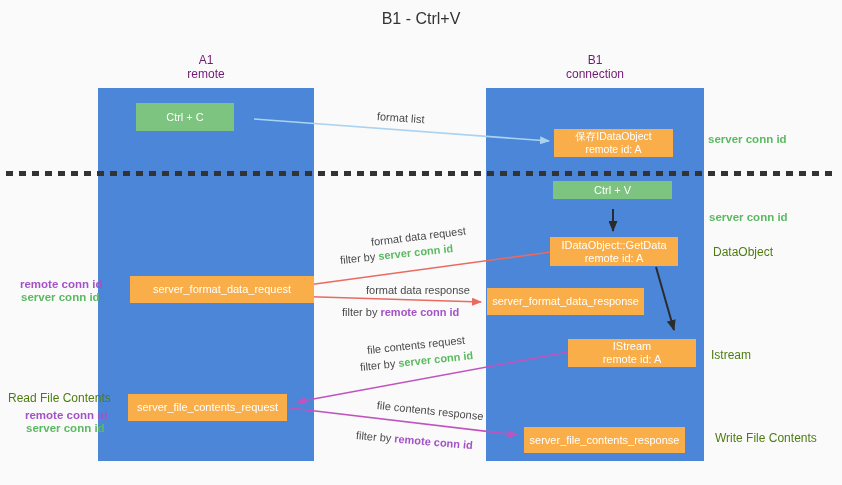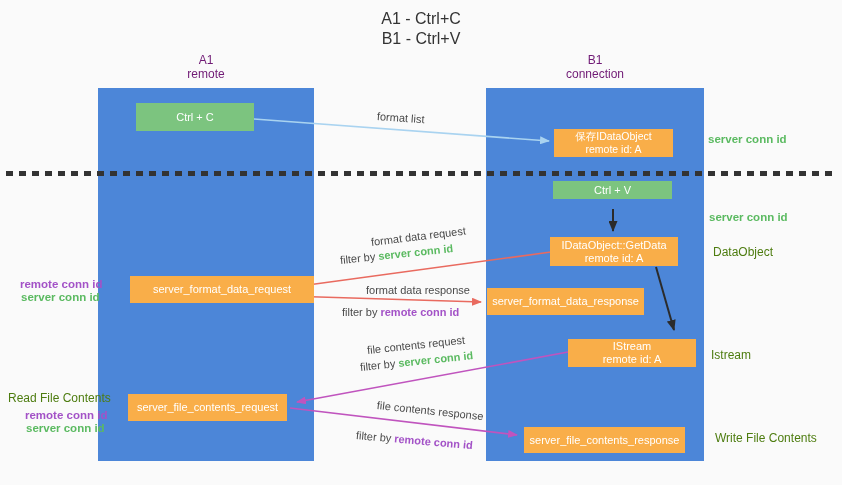--- a/index.html
+++ b/index.html
@@ -30,21 +30,20 @@
   .alabel .key{font-weight:bold;margin-left:3px;}
 
   svg.arrows{position:absolute;left:0;top:0;width:842px;height:485px;pointer-events:none;}
 </style>
 </head>
 <body>
 
 <div id="stage">
 
   <div class="title">
-    <div>A1 - Ctrl+C</div>
     <div>B1 - Ctrl+V</div>
   </div>
 
   <div class="col-hdr" style="left:98px;top:53px;width:216px;">
     <div>A1</div>
     <div>remote</div>
   </div>
   <div class="col-hdr" style="left:486px;top:53px;width:218px;">
     <div>B1</div>
     <div>connection</div>
@@ -72,21 +71,21 @@
     </defs>
     <line x1="254" y1="119" x2="549" y2="141" stroke="#A9D3F0" stroke-width="1.6" marker-end="url(#m-blue)"></line>
     <line x1="613" y1="209" x2="613" y2="231" stroke="#2B2B2B" stroke-width="2" marker-end="url(#m-blk)"></line>
     <line x1="656" y1="267" x2="674" y2="330" stroke="#2B2B2B" stroke-width="2" marker-end="url(#m-blk)"></line>
     <line x1="551" y1="252" x2="293" y2="287" stroke="#E96A5F" stroke-width="1.6" marker-end="url(#m-red)"></line>
     <line x1="287" y1="296" x2="481" y2="302" stroke="#E96A5F" stroke-width="1.6" marker-end="url(#m-red)"></line>
     <line x1="568" y1="352" x2="297" y2="402" stroke="#C054BE" stroke-width="1.6" marker-end="url(#m-mag)"></line>
     <line x1="290" y1="408" x2="517" y2="435" stroke="#C054BE" stroke-width="1.6" marker-end="url(#m-mag)"></line>
   </svg>
 
-  <div class="node green" style="left:136px;top:103px;width:118px;height:28px;">
+  <div class="node green" style="left:136px;top:103px;width:98px;height:28px;">
     <span>Ctrl + C</span>
   </div>
 
   <div class="node orange" style="left:554px;top:129px;width:119px;height:28px;font-size:10.5px;">
     <span>保存IDataObject</span>
     <span>remote id: A</span>
   </div>
 
   <div class="node green" style="left:553px;top:181px;width:119px;height:18px;">
     <span>Ctrl + V</span>

